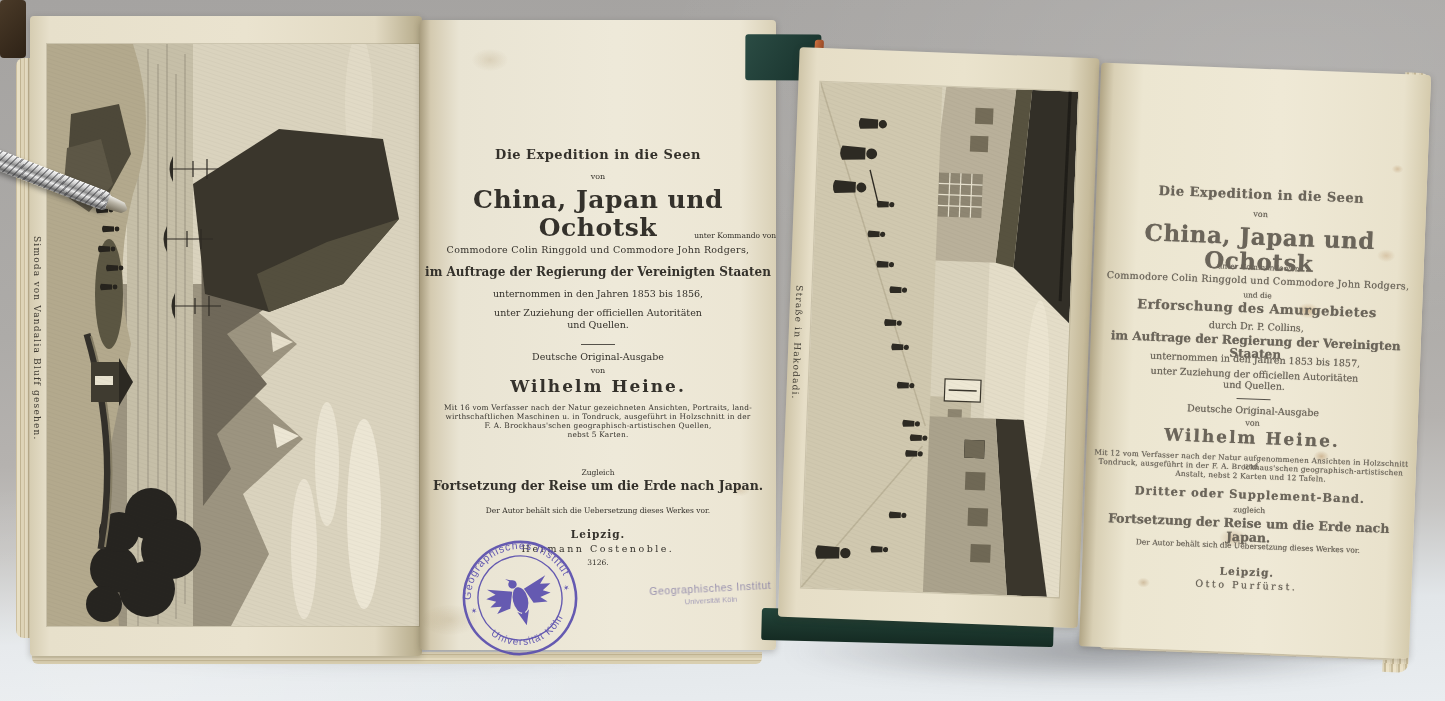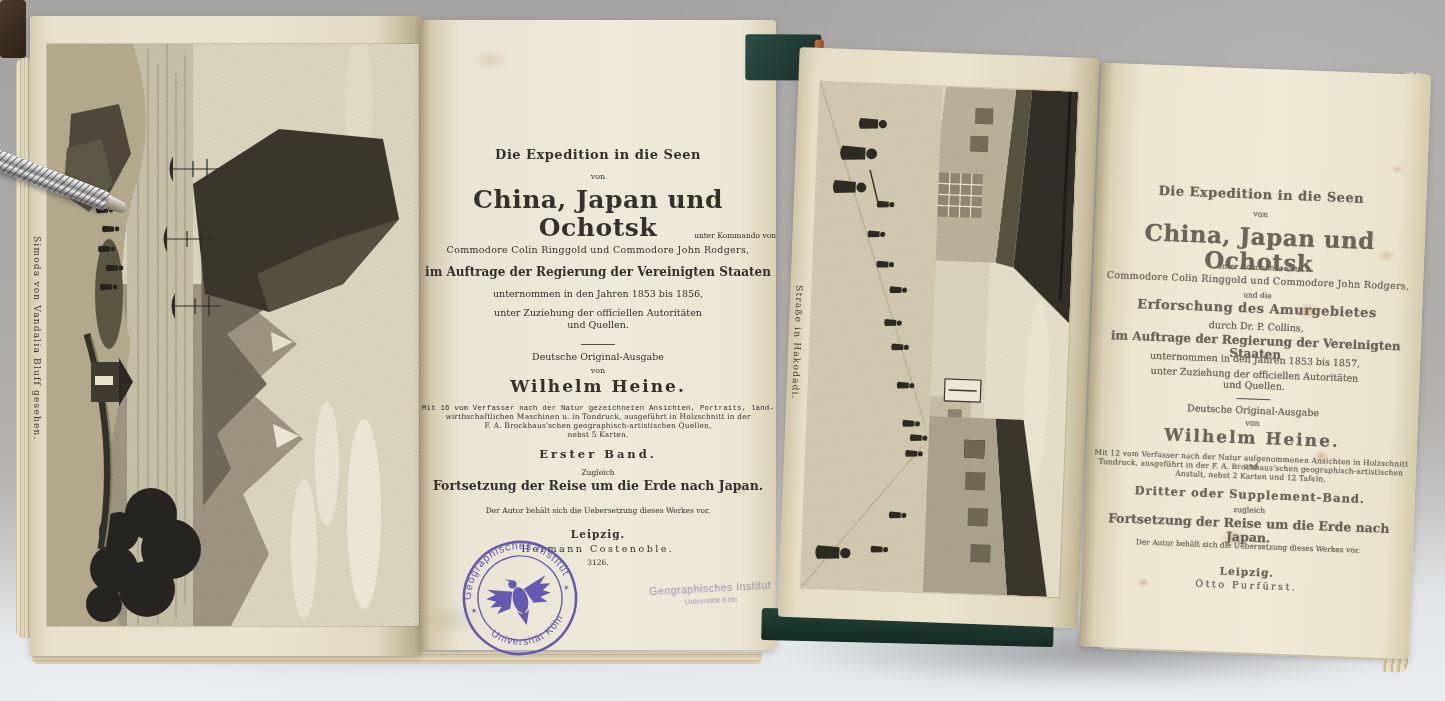--- a/index.html
+++ b/index.html
@@ -177,25 +177,24 @@
       <div class="tp-line sz-tiny" style="top:212px;text-align:right;">unter Kommando von</div>
       <div class="tp-line sz-cmd" style="top:225px;">Commodore Colin Ringgold und Commodore John Rodgers,</div>
       <div class="tp-line sz-bold" style="top:246px;">im Auftrage der Regierung der Vereinigten Staaten</div>
       <div class="tp-line sz-small" style="top:269px;">unternommen in den Jahren 1853 bis 1856,</div>
       <div class="tp-line sz-small" style="top:288px;">unter Zuziehung der officiellen Autoritäten</div>
       <div class="tp-line sz-small" style="top:300px;">und Quellen.</div>
       <div class="tp-div" style="top:324px;"></div>
       <div class="tp-line sz-small" style="top:332px;">Deutsche Original-Ausgabe</div>
       <div class="tp-line sz-von" style="top:347px;">von</div>
       <div class="tp-line sz-author" style="top:357px;">Wilhelm Heine.</div>
-      <div class="tp-line sz-fine" style="top:384px;font-family:Liberation Mono, monospace;">Mit 16 vom Verfasser nach der Natur gezeichneten Ansichten, Portraits, land-</div>
+      <div class="tp-line sz-fine" style="top:384px;">Mit 16 vom Verfasser nach der Natur gezeichneten Ansichten, Portraits, land-</div>
       <div class="tp-line sz-fine" style="top:393px;">wirthschaftlichen Maschinen u. in Tondruck, ausgeführt in Holzschnitt in der</div>
       <div class="tp-line sz-fine" style="top:402px;">F. A. Brockhaus'schen geographisch-artistischen Quellen,</div>
       <div class="tp-line sz-fine" style="top:411px;">nebst 5 Karten.</div>
-      <div class="tp-line sz-volume" style="top:428px;">Erster Band.</div>
       <div class="tp-line sz-tiny" style="top:449px;">Zugleich</div>
       <div class="tp-line sz-sub" style="top:459px;">Fortsetzung der Reise um die Erde nach Japan.</div>
       <div class="tp-line sz-tiny" style="top:487px;">Der Autor behält sich die Uebersetzung dieses Werkes vor.</div>
       <div class="tp-line sz-place" style="top:509px;">Leipzig.</div>
       <div class="tp-line sz-pub" style="top:524px;">Hermann Costenoble.</div>
       <div class="tp-line sz-tiny" style="top:539px;">3126.</div>
 
       <div class="stamp-round">
         <svg width="120" height="120" viewBox="0 0 120 120">
           <circle cx="60" cy="60" r="56" fill="none" stroke="#5a4fae" stroke-width="2.6"></circle>

